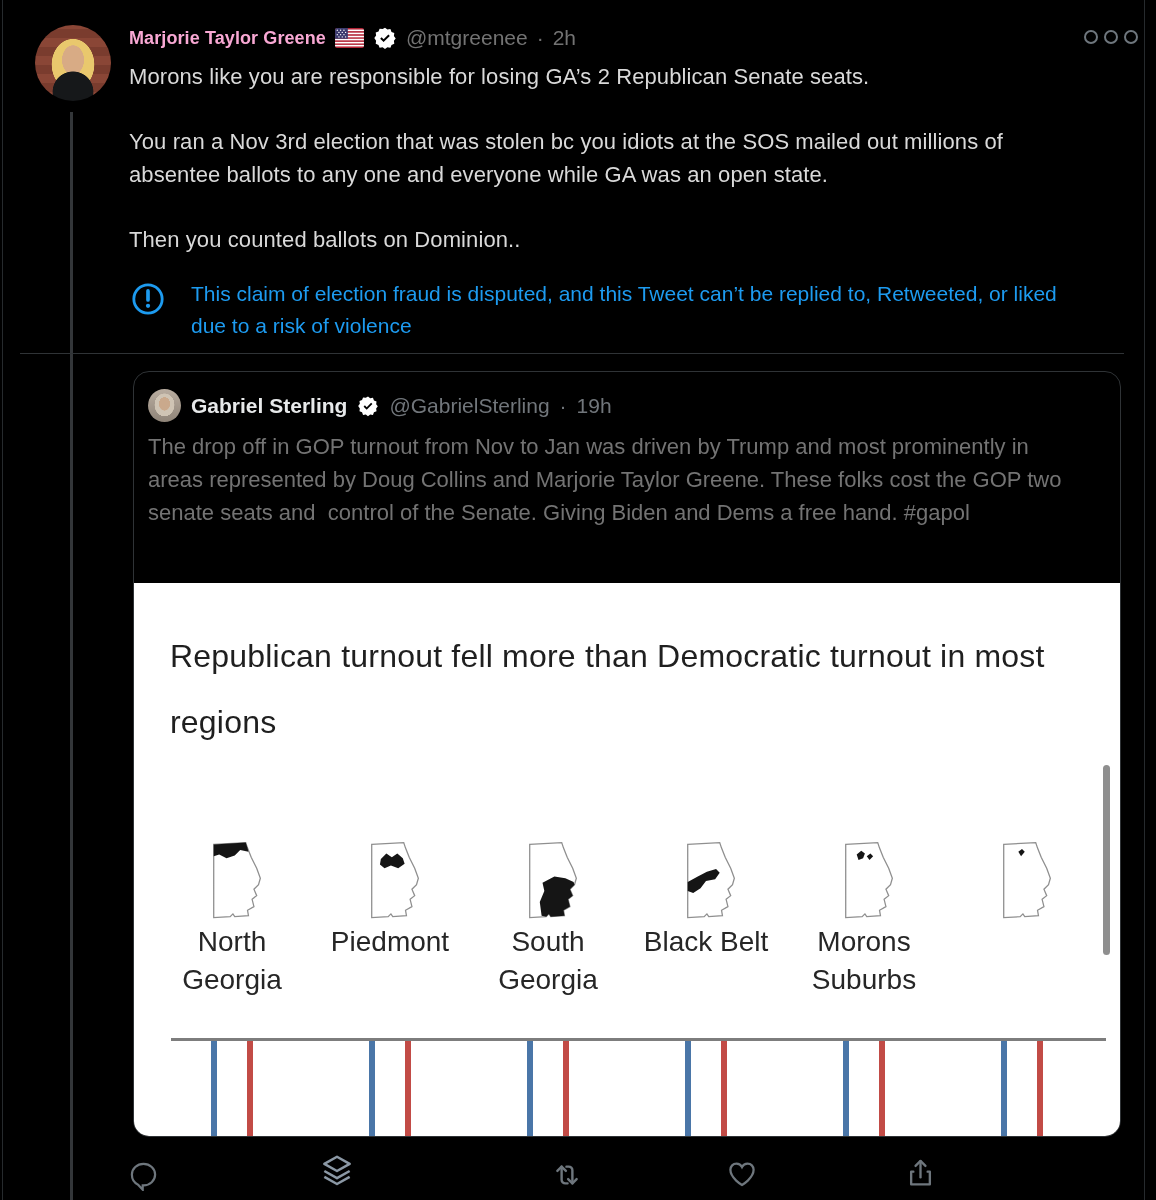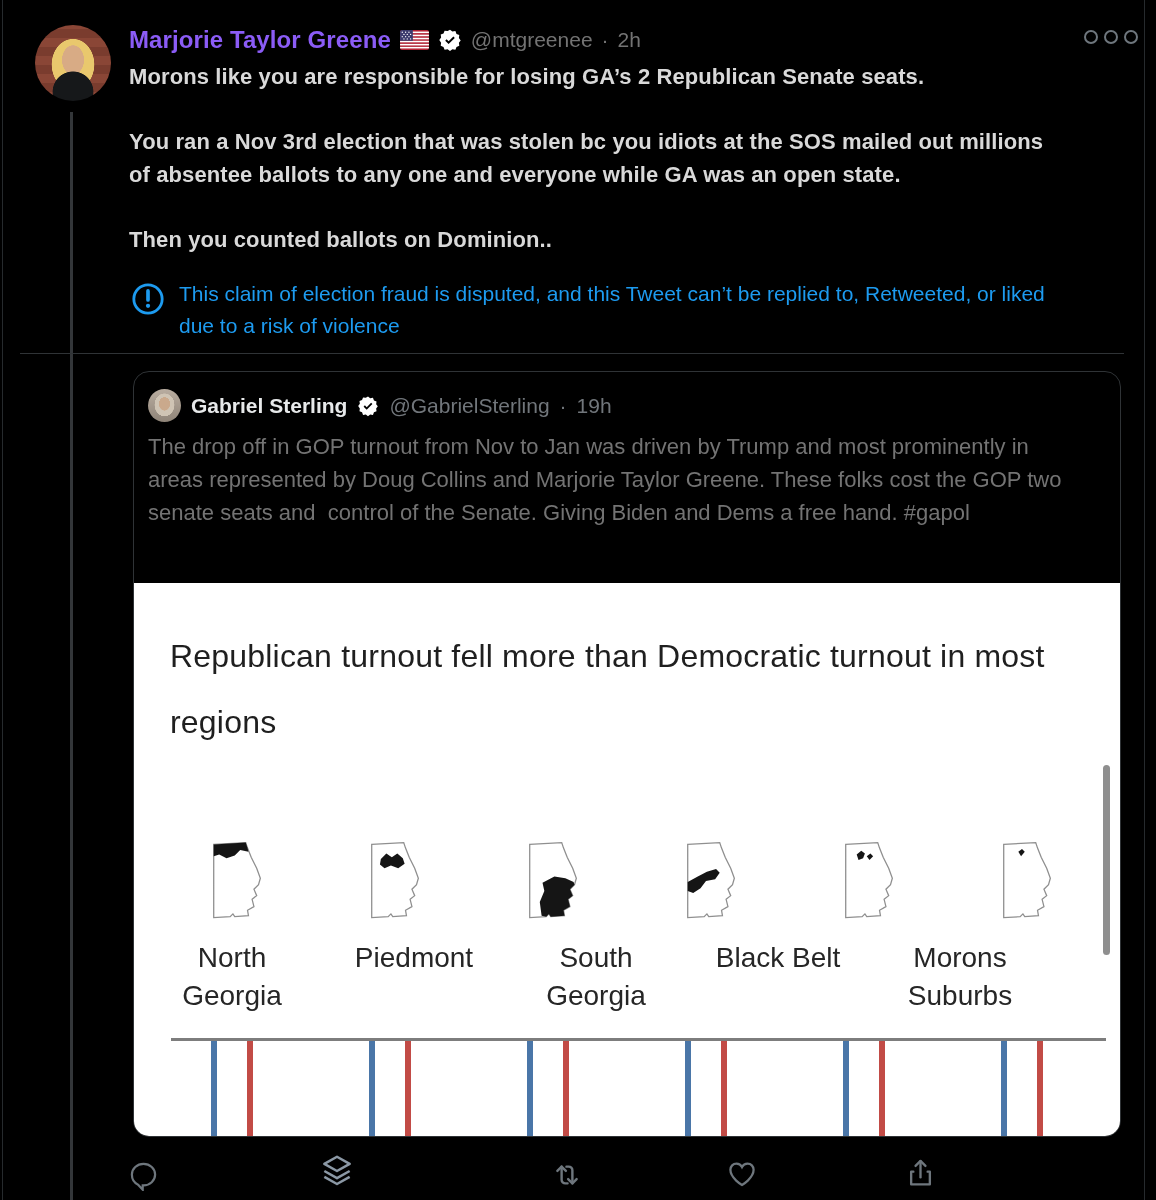--- a/index.html
+++ b/index.html
@@ -17,51 +17,51 @@
       radial-gradient(ellipse 30px 36px at 50% 52%, #e9c86d 0 70%, transparent 72%),
       repeating-linear-gradient(0deg,#8a4636 0 9px,#7a3c2e 9px 18px);
     background-color:#84422f;}
   .avatar-quoted{width:33px;height:33px;border-radius:50%;flex:0 0 33px;
     background:
       radial-gradient(ellipse 9px 11px at 50% 45%, #caa98c 0 60%, transparent 62%),
       radial-gradient(ellipse 14px 16px at 50% 48%, #cfc4b4 0 70%, transparent 72%),
       linear-gradient(180deg,#b9ada0,#8f8478);}
 
   .name-row{position:absolute;left:129px;top:26px;display:flex;align-items:center;gap:9px;white-space:nowrap;}
-  .display-name{color:#8b5cf6;font-size:24px;font-weight:bold;letter-spacing:.1px;}
+  .display-name{color:#f9a8d4;font-size:18px;font-weight:bold;letter-spacing:.1px;}
   .handle{color:#737373;font-size:21px;}
   .badge{width:24px;height:24px;display:inline-block;}
   .flag{width:29px;height:20px;display:inline-block;border-radius:2px;overflow:hidden;}
 
   .menu-dots{position:absolute;left:1084px;top:30px;display:flex;gap:6px;cursor:pointer;}
   .menu-dots span{width:10px;height:10px;border:2.5px solid #6e767d;border-radius:50%;display:block;}
 
-  .tweet-text{position:absolute;left:129px;top:60px;width:930px;color:#d9d9d9;font-size:22px;line-height:33px;letter-spacing:.1px;font-weight:bold;}
+  .tweet-text{position:absolute;left:129px;top:60px;width:930px;color:#d9d9d9;font-size:22px;line-height:33px;letter-spacing:.1px;}
   .tweet-text p{margin:0 0 32px 0;}
 
-  .warning{position:absolute;left:131px;top:278px;display:flex;gap:14px;align-items:flex-start;}
+  .warning{position:absolute;left:131px;top:278px;display:flex;gap:26px;align-items:flex-start;}
   .warning-icon{flex:0 0 34px;margin-top:4px;}
   .warning-text{width:868px;font-size:21px;line-height:32px;}
 
   .divider{position:absolute;left:20px;top:353px;width:1104px;height:1px;background:#2f3336;}
 
   .quote-card{position:absolute;left:133px;top:371px;width:988px;height:766px;border:1px solid #2f3336;border-radius:16px;box-sizing:border-box;cursor:pointer;}
   .q-header{position:absolute;left:14px;top:17px;display:flex;align-items:center;gap:10px;white-space:nowrap;}
   .q-name{color:#e7e9ea;font-size:21px;font-weight:bold;}
   .q-badge{width:22px;height:22px;}
   .q-handle{color:#71767b;font-size:21px;}
   .q-text{position:absolute;left:14px;top:58px;width:930px;color:#737373;font-size:22px;line-height:33px;white-space:pre-wrap;}
 
   .q-image{position:absolute;left:0px;top:211px;width:986px;height:553px;background:#ffffff;border-radius:0 0 15px 15px;overflow:hidden;}
   .c-title{position:absolute;left:36px;top:40px;width:900px;color:#1f1f1f;font-size:32px;font-weight:normal;line-height:66px;letter-spacing:.2px;}
   .c-scrollbar{position:absolute;left:969px;top:182px;width:7px;height:190px;background:#8f8f8f;border-radius:4px;}
   .c-row{position:absolute;left:19px;width:948px;display:flex;}
   .c-cell{width:158px;display:flex;justify-content:center;}
   .maps-row{top:254px;}
-  .labels-row{top:356px;gap:24px;}
+  .labels-row{top:340px;}
   .c-label{font-size:28px;line-height:38px;color:#262626;text-align:center;}
   .c-axis{position:absolute;left:37px;top:455px;width:935px;height:3px;background:#7d7d7d;}
   .bars-row{top:458px;}
   .bar-pair{display:flex;gap:30px;justify-content:center;}
   .bar{width:6px;height:95px;}
 
   .action-bar{position:absolute;left:0;top:1148px;width:1156px;height:52px;}
   .action{position:absolute;color:#6e767d;cursor:pointer;}
   .action svg{display:block;}
 

